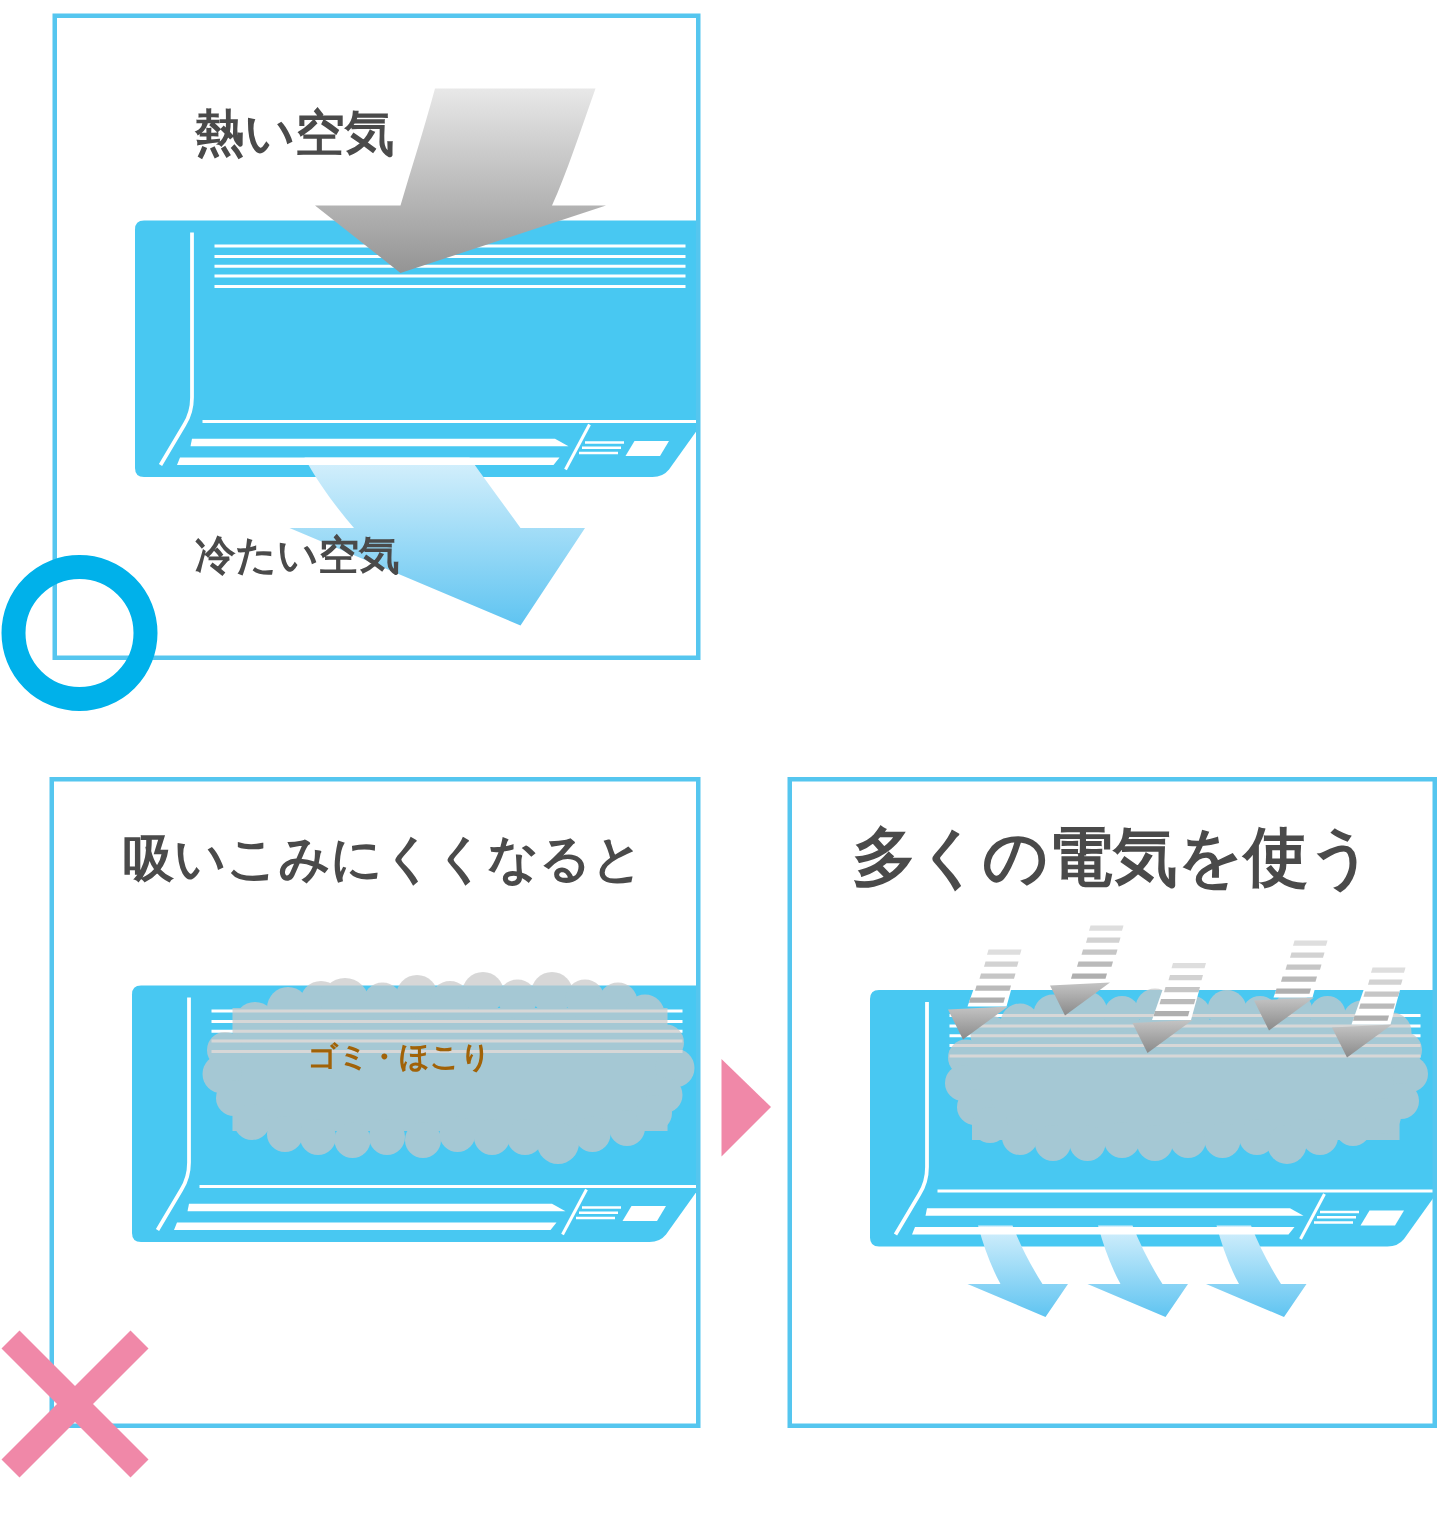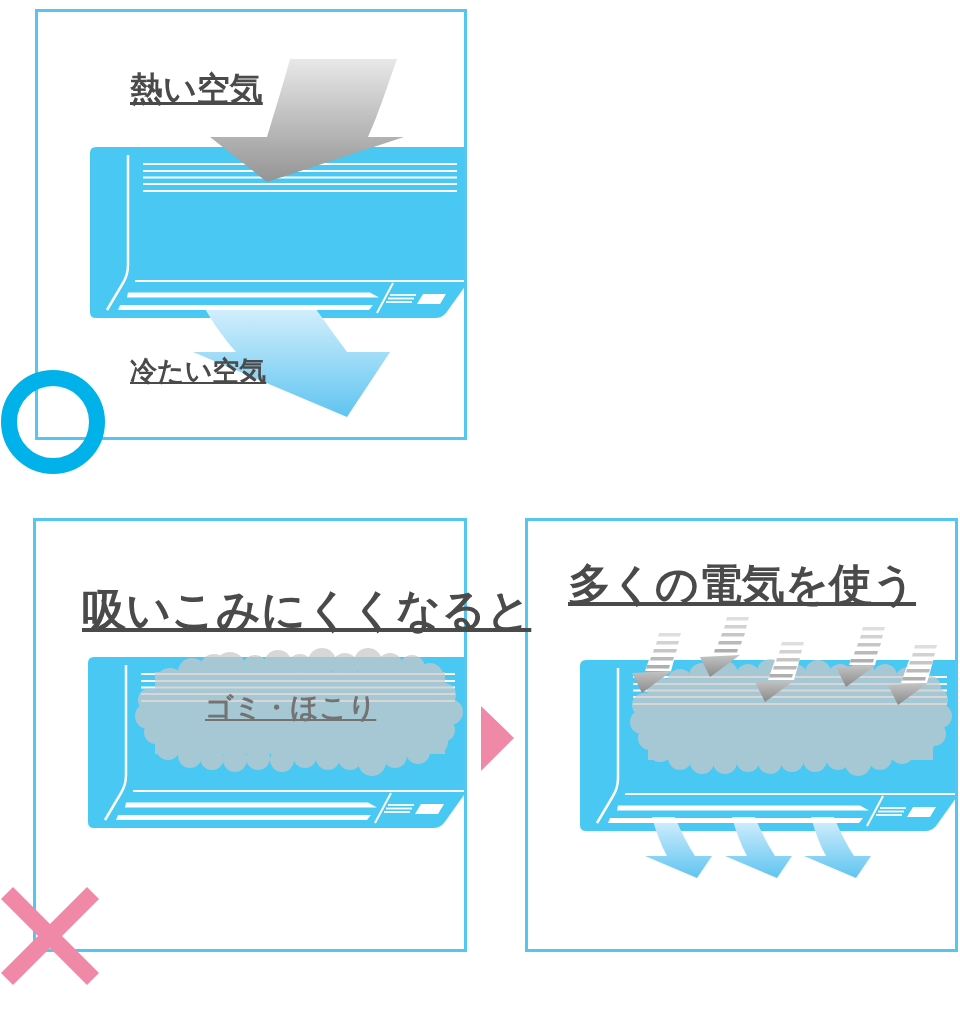--- a/index.html
+++ b/index.html
@@ -1,24 +1,24 @@
 <!DOCTYPE html>
 <html><head>
 <meta charset="utf-8">
 <style>
   html, body { margin: 0; padding: 0; background: #ffffff; }
   body { width: 960px; height: 1014px; position: relative; overflow: hidden;
          font-family: "DejaVu Sans", "Liberation Sans", sans-serif; }
   #art { position: absolute; left: 0; top: 0; }
-  .lbl { position: absolute; white-space: nowrap; line-height: 1; font-weight: bold; color: #4a4a4a; text-decoration: underline; }
+  .lbl { position: absolute; white-space: nowrap; line-height: 1; font-weight: bold; color: #4a4a4a; }
   .lbl-hot   { left: 130px; top: 72px;  font-size: 33px; }
   .lbl-cold  { left: 130px; top: 357px; font-size: 27px; }
-  .lbl-dirty { left: 82px;  top: 588px; font-size: 44px; }
-  .lbl-power { left: 568px; top: 551px; font-size: 43px; margin-top: 12px; }
-  .lbl-dust  { left: 205px; top: 694px; font-size: 28px; color: #737373; }
+  .lbl-dirty { left: 82px;  top: 556px; font-size: 34px; }
+  .lbl-power { left: 568px; top: 551px; font-size: 43px; }
+  .lbl-dust  { left: 205px; top: 694px; font-size: 20px; color: #a16207; }
 </style>
 </head>
 <body>
 
 <svg id="art" width="960" height="1014" viewBox="0 0 960 1014">
   <defs>
     <linearGradient id="gHot" x1="0" y1="0" x2="0" y2="1">
       <stop offset="0" stop-color="#e8e8e8"></stop>
       <stop offset="1" stop-color="#949494"></stop>
     </linearGradient>

